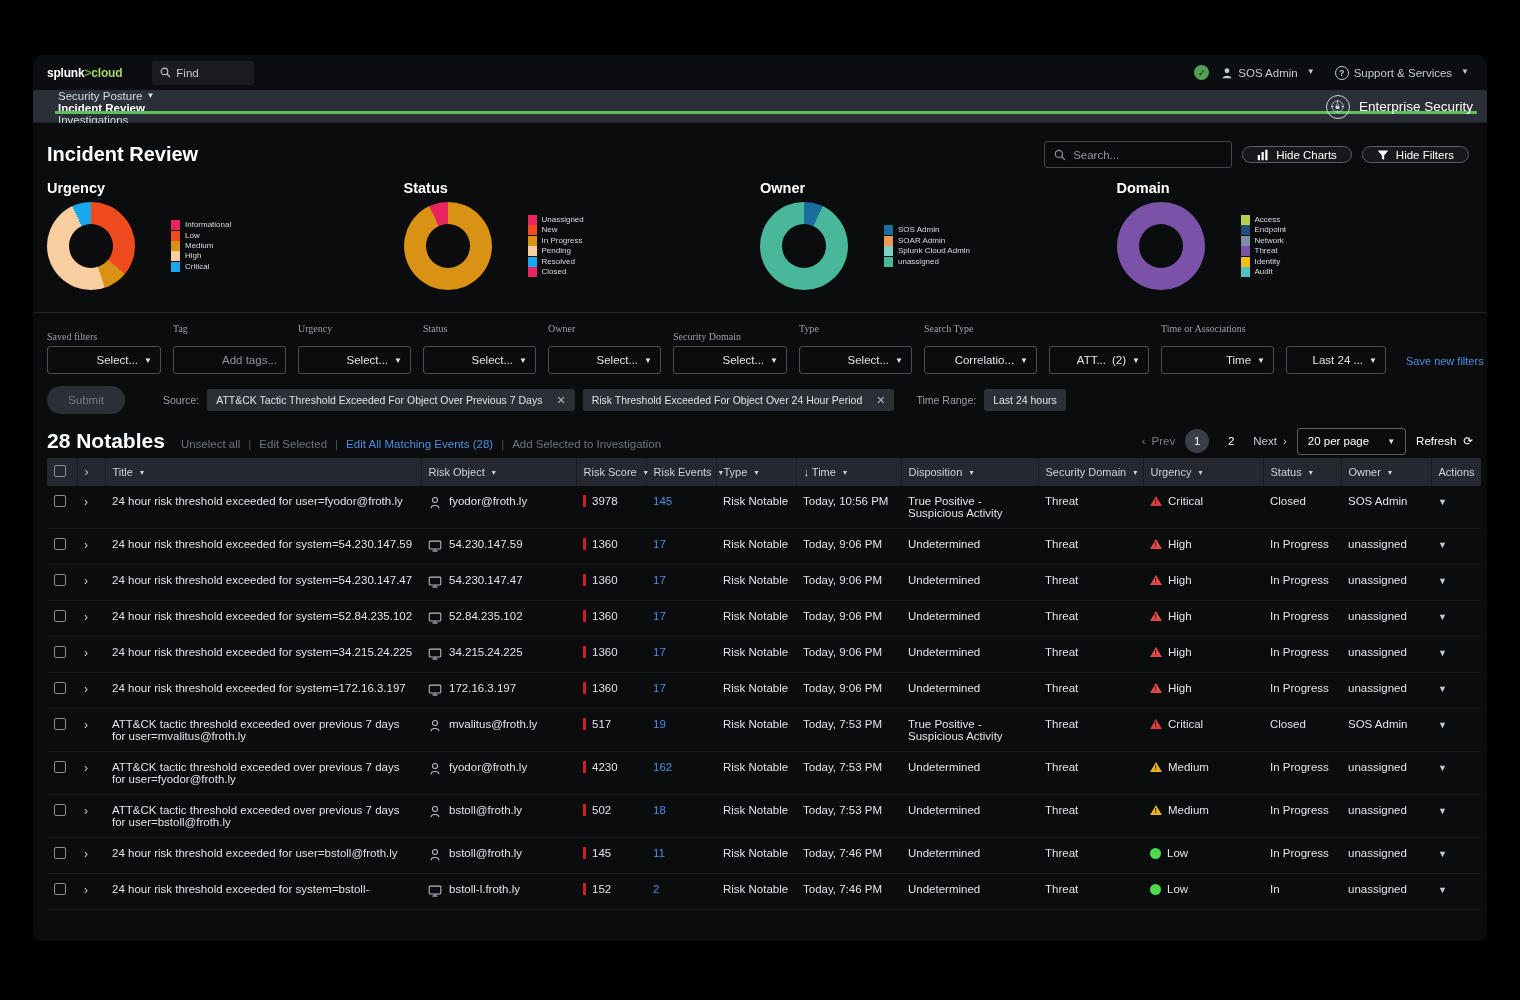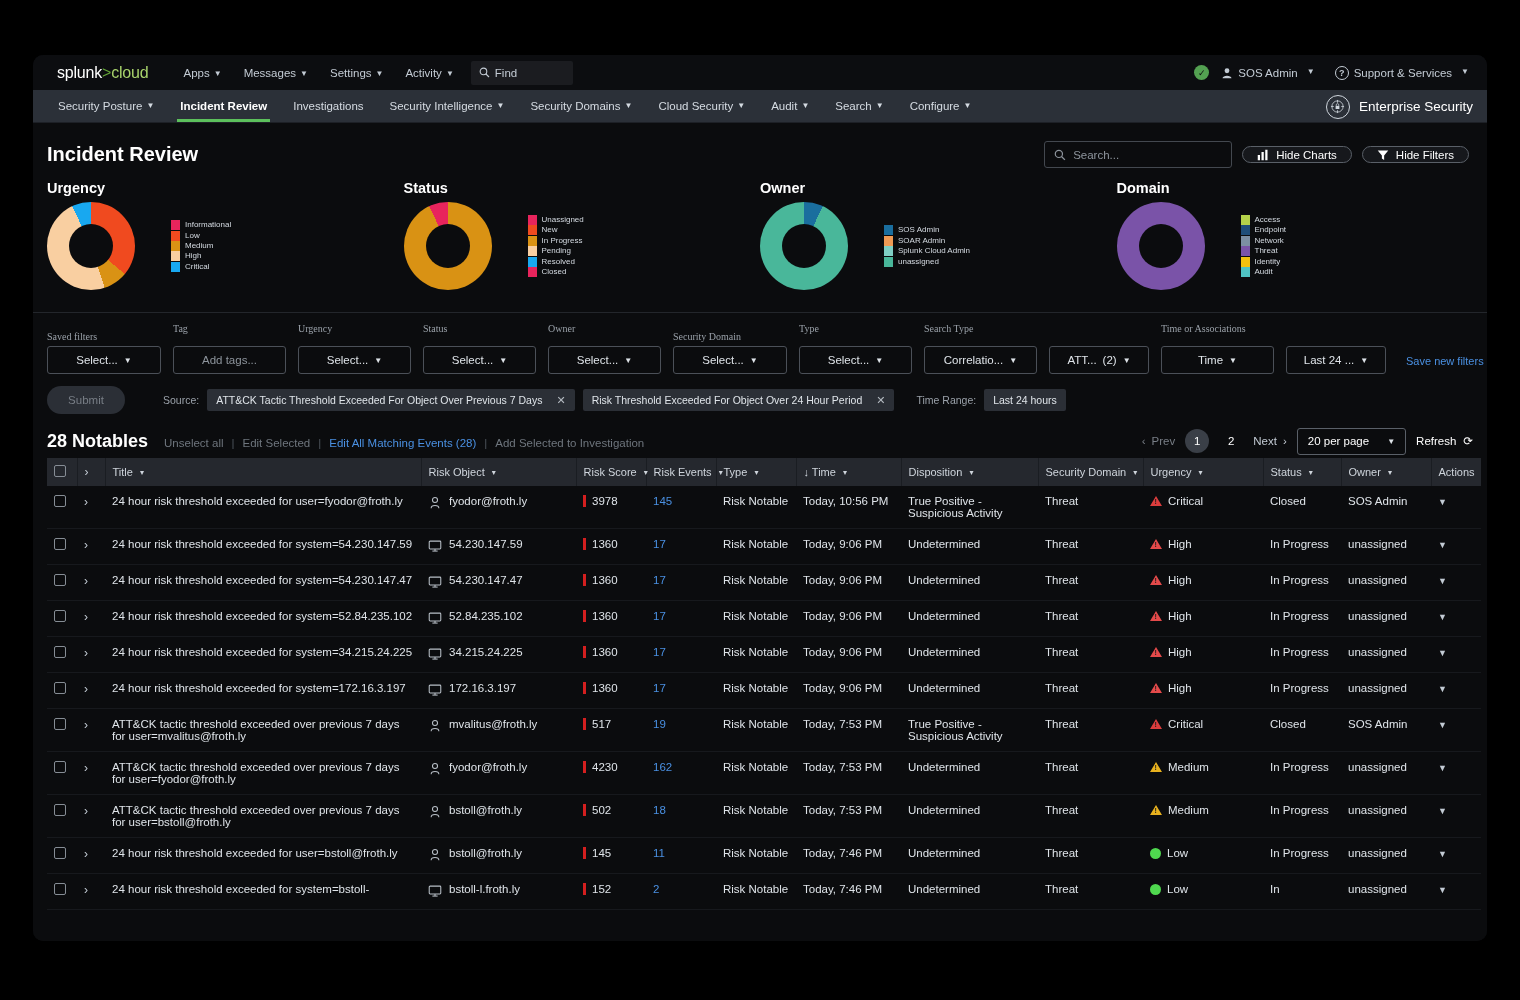--- a/index.html
+++ b/index.html
@@ -22,22 +22,22 @@
 
   
   .topbar {
     height: 35px;
     background: #0c0d10;
     display: flex; align-items: center;
     padding: 0 10px 0 14px;
     position: relative;
   }
   .brand {
-    font-size: 16px; font-weight: normal; letter-spacing: -0.2px;
-    margin-right: 24px; white-space: nowrap; margin-left: 10px;
+    font-size: 12px; font-weight: bold; letter-spacing: -0.2px;
+    margin-right: 24px; white-space: nowrap;
   }
   .brand .s1 { color: #fff; }
   .brand .s2 { color: #65a637; }
   .brand .s3 { color: #a8d36c; }
   .topnav { display: flex; align-items: center; gap: 0px; }
   .topnav-item {
     color: #c3cbd4; font-size: 11.5px; padding: 6px 11px;
     cursor: pointer; white-space: nowrap;
   }
   .caret { font-size: 8px; margin-left: 4px; position: relative; top: -1px; }
@@ -62,21 +62,21 @@
   .q-badge {
     width: 14px; height: 14px; border-radius: 50%;
     border: 1.4px solid #c3cbd4; color: #c3cbd4; font-size: 9px;
     display: flex; align-items: center; justify-content: center; font-weight: bold;
   }
 
   
   .appnav {
     height: 33px; background: #2b3038;
     display: flex; align-items: stretch; padding-left: 12px;
-    position: relative; border-bottom: 1px solid #1d2026;
+    position: relative; border-bottom: 1px solid #1d2026; flex-direction: column;
   }
   .appnav-item {
     color: #d5dbe2; font-size: 11.5px; padding: 0 13px;
     display: flex; align-items: center; cursor: pointer;
     position: relative; white-space: nowrap;
   }
   .appnav-item.active { color: #fff; font-weight: bold; }
   .appnav-item.active::after {
     content: ""; position: absolute; left: 10px; right: 10px; bottom: 0;
     height: 3px; background: #5cc05c;
@@ -132,21 +132,21 @@
   
   .filter-sec {
     border-top: 1px solid #23262b; margin-top: 22px; padding: 10px 14px 0 14px;
   }
   .filters { display: flex; align-items: flex-end; gap: 12px; flex-wrap: nowrap; }
   .filter-group { display: flex; flex-direction: column; gap: 4px; }
   .filter-label { color: #9aa1a9; font-size: 10px; font-family: Liberation Serif, serif; }
   .filter-ctrl {
     height: 28px; min-width: 100px; border: 1px solid #4b5058; border-radius: 3px;
     background: #0b0c0e; color: #dfe4e9; font-size: 11.5px;
-    display: flex; align-items: center; justify-content: center;
+    display: flex; align-items: center; justify-content: flex-end;
     padding: 0 8px; cursor: pointer;
   }
   .filter-ctrl.w100 { width: 100px; }
   .filter-ctrl.w114 { width: 114px; }
   .filter-ctrl.w105 { width: 113px; margin-top: 8px; }
   .filter-ctrl .ph { color: #dfe4e9; white-space: nowrap; overflow: hidden; }
   .filter-ctrl .ph.muted { color: #8d949c; }
   .filter-ctrl .cnt { color: #dfe4e9; margin-left: 6px; }
   .arrow-d { font-size: 8px; color: #dfe4e9; margin-left: 6px; }
   .filter-actions {
@@ -177,21 +177,21 @@
     height: 22px; background: #2b2f36; color: #dfe4e9; font-size: 10.5px;
     display: flex; align-items: center; padding: 0 9px; border-radius: 2px;
   }
 
   
   .notables-row {
     display: flex; align-items: center; justify-content: space-between;
     padding: 0 14px 0 14px; height: 34px;
   }
   .notables-left { display: flex; align-items: baseline; gap: 16px; }
-  .notables-count { color: #fff; font-size: 18px; font-weight: bold; }
+  .notables-count { color: #fff; font-size: 21px; font-weight: bold; }
   .bulk-actions { display: flex; align-items: flex-start; gap: 8px; font-size: 11.5px; }
   .bulk-actions .sep { color: #4e545c; }
   .pager { display: flex; align-items: center; gap: 10px; }
   .pg { color: #c3cbd4; font-size: 11.5px; cursor: pointer; display:flex; align-items:center; gap:6px;}
   .pg.dim { color: #787e86; }
   .pg-num {
     width: 24px; height: 24px; border-radius: 50%; font-size: 11.5px;
     display: flex; align-items: center; justify-content: center;
     color: #fff; cursor: pointer;
   }
@@ -257,26 +257,20 @@
 </style>
 </head>
 <body>
 
 <div class="app-window">
 
   <div class="topbar">
     <div class="brand">
       <span class="s1">splunk</span><span class="s2">&gt;</span><span class="s3">cloud</span>
     </div>
-    <div class="topnav" id="topnav">
-        <div class="topnav-item"><span>Apps</span><span class="caret">▼</span></div>
-        <div class="topnav-item"><span>Messages</span><span class="caret">▼</span></div>
-        <div class="topnav-item"><span>Settings</span><span class="caret">▼</span></div>
-        <div class="topnav-item"><span>Activity</span><span class="caret">▼</span></div>
-      </div>
     <div class="find-box">
       <svg width="11" height="11" viewBox="0 0 16 16">
           <circle cx="6.5" cy="6.5" r="4.8" fill="none" stroke="#c3cbd4" stroke-width="1.6"></circle>
           <line x1="10" y1="10" x2="14.5" y2="14.5" stroke="#c3cbd4" stroke-width="1.8"></line>
         </svg>
       <span>Find</span>
     </div>
     <div class="topbar-right">
       <div class="check-badge">✓</div>
       <div class="tb-item">

